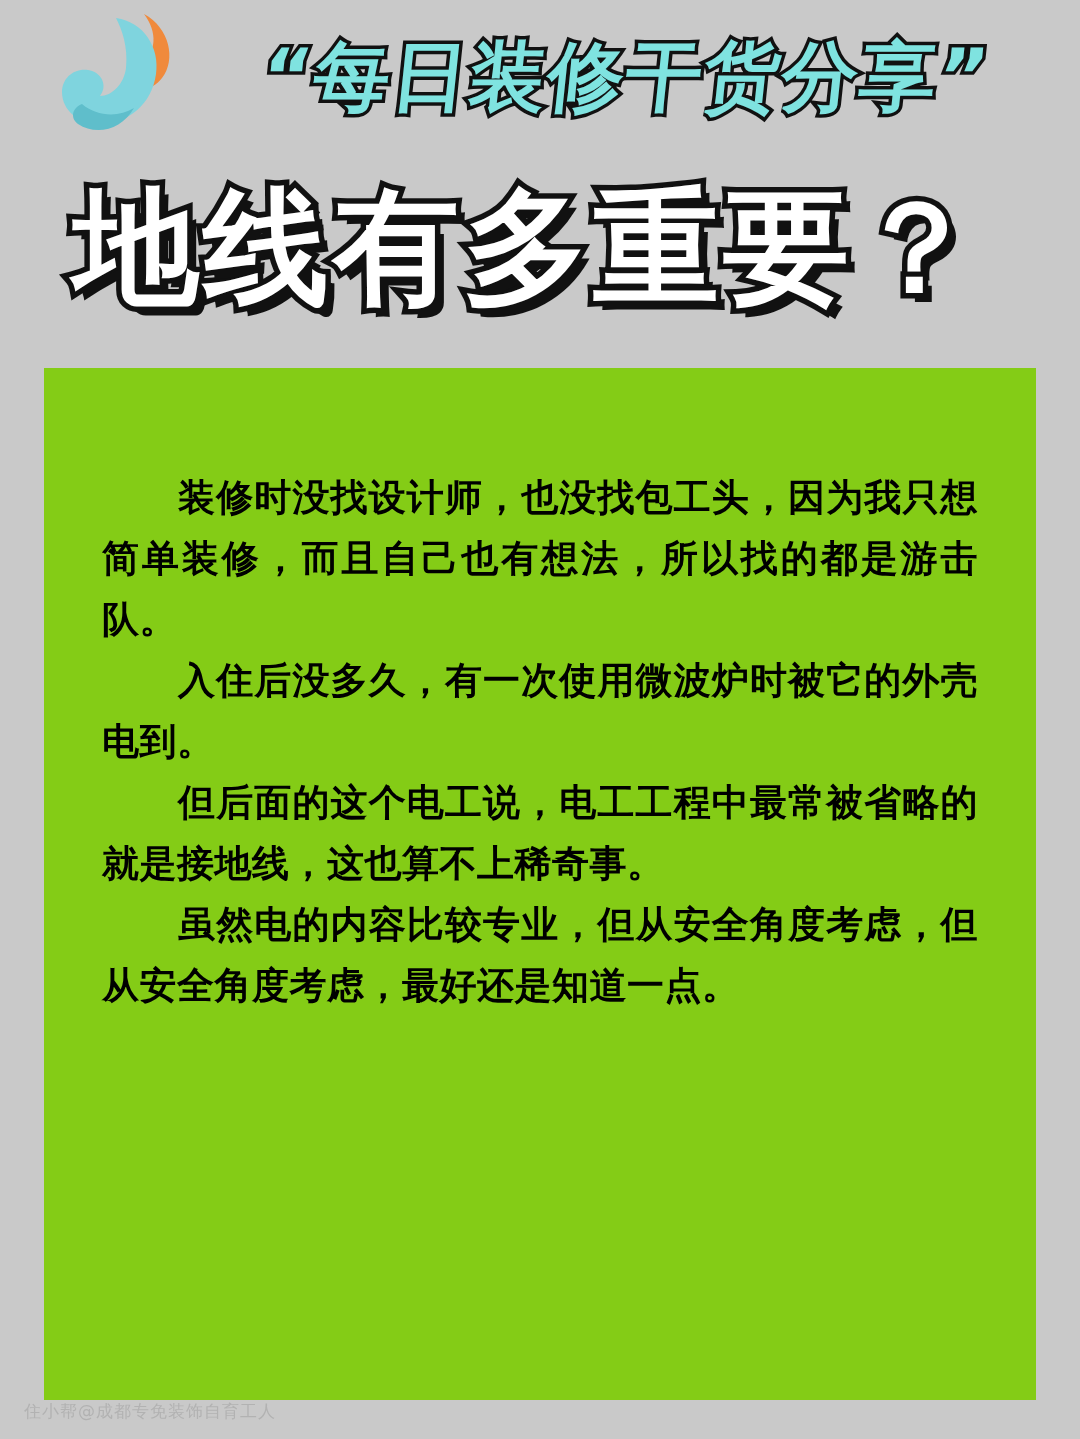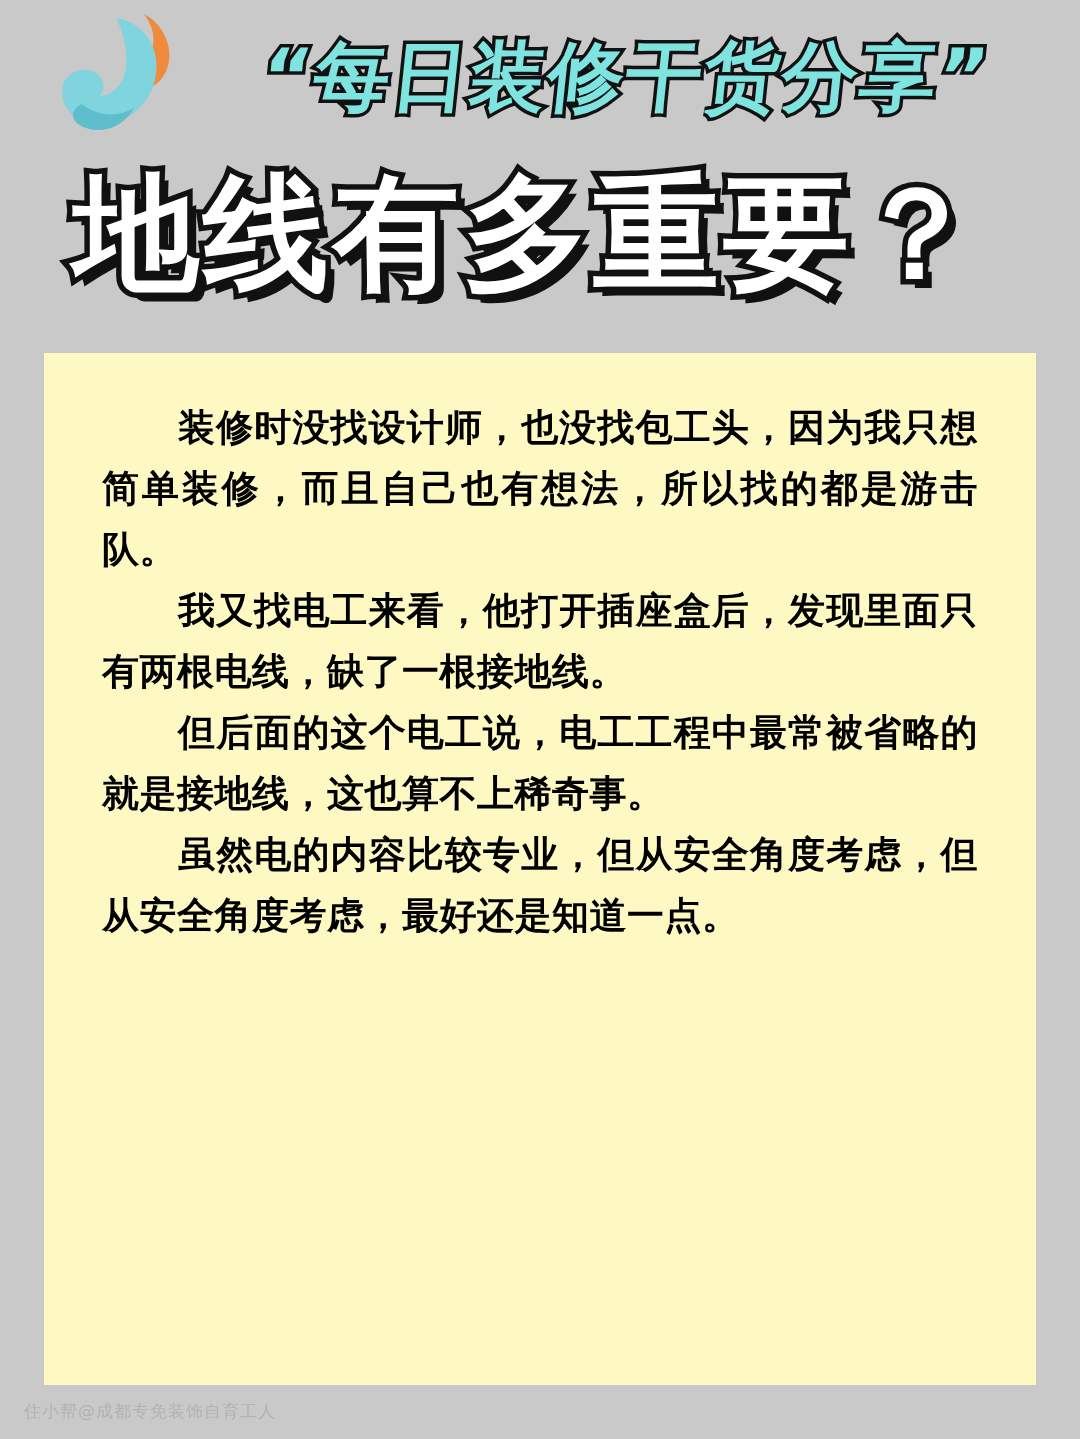--- a/index.html
+++ b/index.html
@@ -48,21 +48,21 @@
     color: #7fe3e0;
     -webkit-text-stroke: 7px #111111;
     paint-order: stroke fill;
     white-space: nowrap;
     transform: skewX(-6deg);
   }
 
   .title-wrap {
     position: absolute;
     left: 0;
-    top: 150px;
+    top: 164px;
     width: 1056px;
     height: 170px;
     display: flex;
     align-items: center;
     justify-content: center;
   }
   .title-text {
     font-family: "DejaVu Sans", sans-serif;
     font-size: 126px;
     font-weight: 700;
@@ -71,26 +71,26 @@
     paint-order: stroke fill;
     white-space: nowrap;
     letter-spacing: 4px;
     text-shadow: 9px 9px 0 #111111;
   }
 
   
   .card {
     position: absolute;
     left: 44px;
-    top: 353px;
+    top: 368px;
     width: 992px;
     height: 1032px;
-    background: #fef9c3;
+    background: #84cc16;
     box-sizing: border-box;
-    padding: 44px 58px 40px 58px;
+    padding: 99px 58px 40px 58px;
   }
 
   .para {
     font-family: "DejaVu Sans", sans-serif;
     font-size: 37px;
     font-weight: 700;
     color: #000000;
     line-height: 61px;
     text-indent: 76px;
     margin: 0;
@@ -127,18 +127,18 @@
     <span class="banner-text">“每日装修干货分享”</span>
   </div>
 
   <div class="title-wrap">
     <span class="title-text">地线有多重要？</span>
   </div>
 </div>
 
 <div class="card">
   <p class="para">装修时没找设计师，也没找包工头，因为我只想简单装修，而且自己也有想法，所以找的都是游击队。</p>
-  <p class="para">我又找电工来看，他打开插座盒后，发现里面只有两根电线，缺了一根接地线。</p>
+  <p class="para">入住后没多久，有一次使用微波炉时被它的外壳电到。</p>
   <p class="para">但后面的这个电工说，电工工程中最常被省略的就是接地线，这也算不上稀奇事。</p>
   <p class="para">虽然电的内容比较专业，但从安全角度考虑，但从安全角度考虑，最好还是知道一点。</p>
 </div>
 
 <div class="watermark">住小帮@成都专免装饰自育工人</div>
 
 </body></html>

